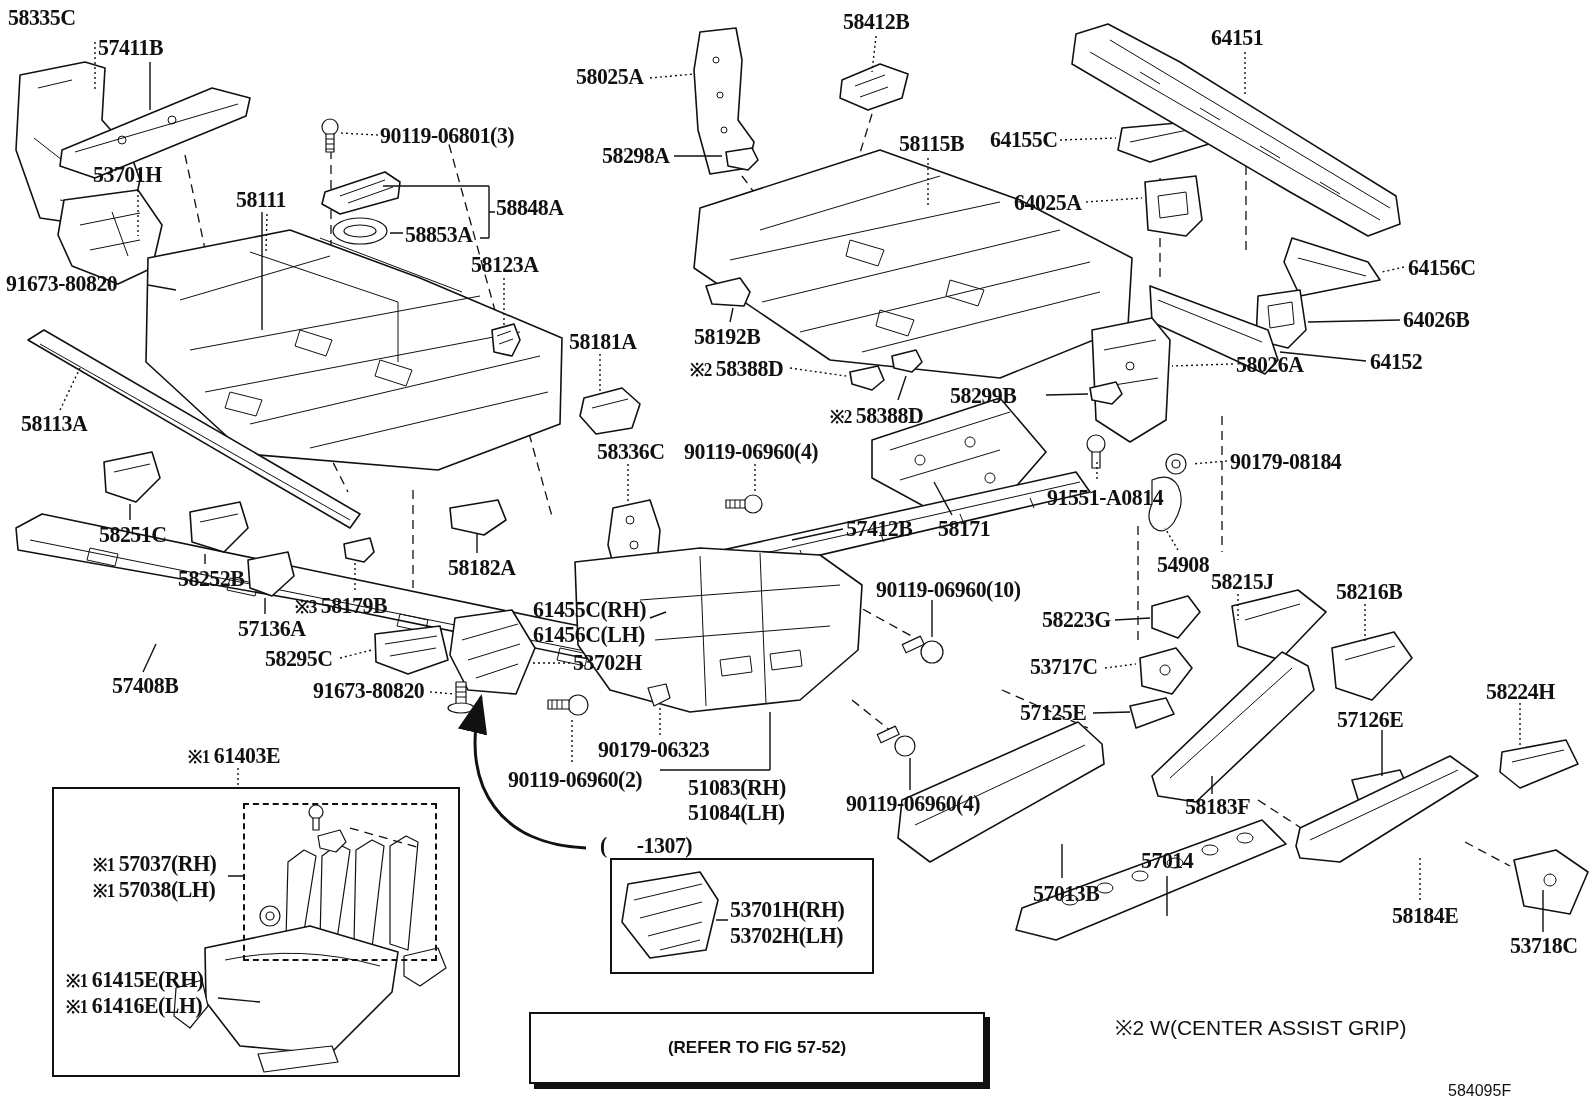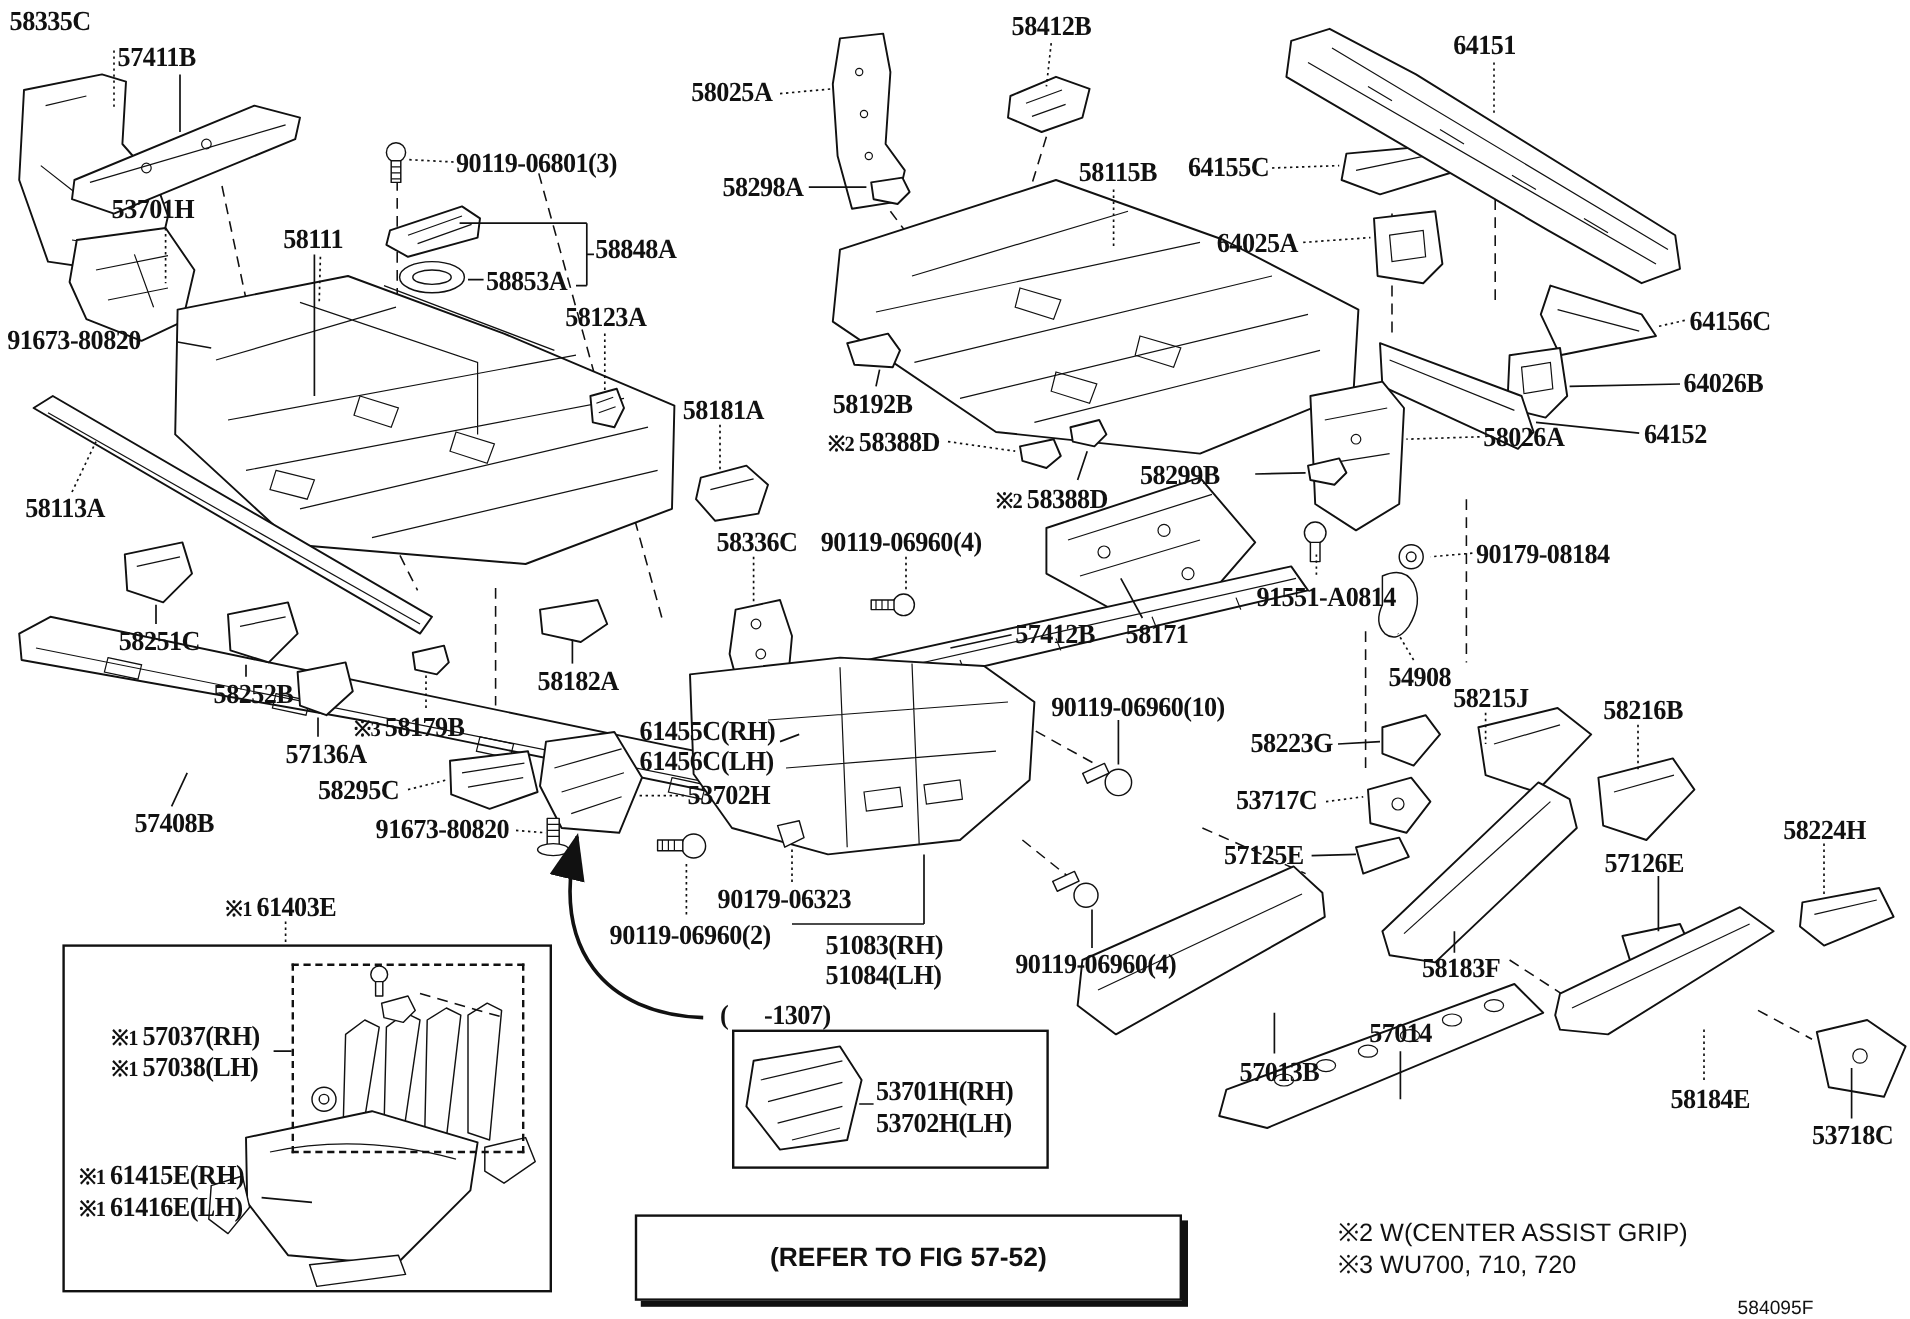--- a/index.html
+++ b/index.html
@@ -17,21 +17,21 @@
   .callout{position:absolute;font-weight:700;font-size:23px;letter-spacing:-0.5px;
            white-space:pre;transform:scaleX(.95);transform-origin:left top;line-height:1.0;}
   .callout .pre{font-size:18px;}
   .gbox{position:absolute;border:2px solid #111;}
   .gbox-dashed{position:absolute;border:2px dashed #111;}
   #note-box{position:absolute;left:529px;top:1012px;width:452px;height:68px;border:2px solid #111;
             box-shadow:5px 5px 0 0 #111;display:flex;flex-direction:column;justify-content:center;
             align-items:center;background:#fff;font-family:"Liberation Sans",sans-serif;}
   .note-ja{font-size:19px;}
   .note-en{font-size:18px;}
-  .note-ref{font-size:22px;font-weight:700;}
+  .note-ref{font-size:17px;font-weight:700;}
   #footnotes{position:absolute;left:1115px;top:1014px;font-family:"Liberation Sans",sans-serif;
              font-size:21px;line-height:27px;}
   #fig-code{position:absolute;left:1448px;top:1082px;font-family:"Liberation Sans",sans-serif;
             font-size:16px;}
 </style>
 </head>
 <body>
 
 <svg id="art" width="1592" height="1099" viewBox="0 0 1592 1099">
   <defs>
@@ -364,21 +364,20 @@
 <div class="gbox" id="box-61403e" style="left:52px;top:787px;width:404px;height:286px;"></div>
 <div class="gbox-dashed" id="box-61403e-inner" style="left:243px;top:803px;width:190px;height:154px;"></div>
 <div class="gbox" id="box-inset-1307" style="left:610px;top:858px;width:260px;height:112px;"></div>
 
 <div id="note-box">
   <div class="note-ref">(REFER TO FIG 57-52)</div>
 </div>
 
 <div id="footnotes">
   <div>※2  W(CENTER ASSIST GRIP)</div>
-  <div>※3  WU700, 710, 720</div>
 </div>
 
 <div id="fig-code">584095F</div>
 
 <div id="callouts">
     <div class="callout" style="left: 8px; top: 6px;">58335C</div>
     <div class="callout" style="left: 98px; top: 36px;">57411B</div>
     <div class="callout" style="left: 93px; top: 163px;">53701H</div>
     <div class="callout" style="left: 6px; top: 272px;">91673-80820</div>
     <div class="callout" style="left: 236px; top: 188px;">58111</div>

